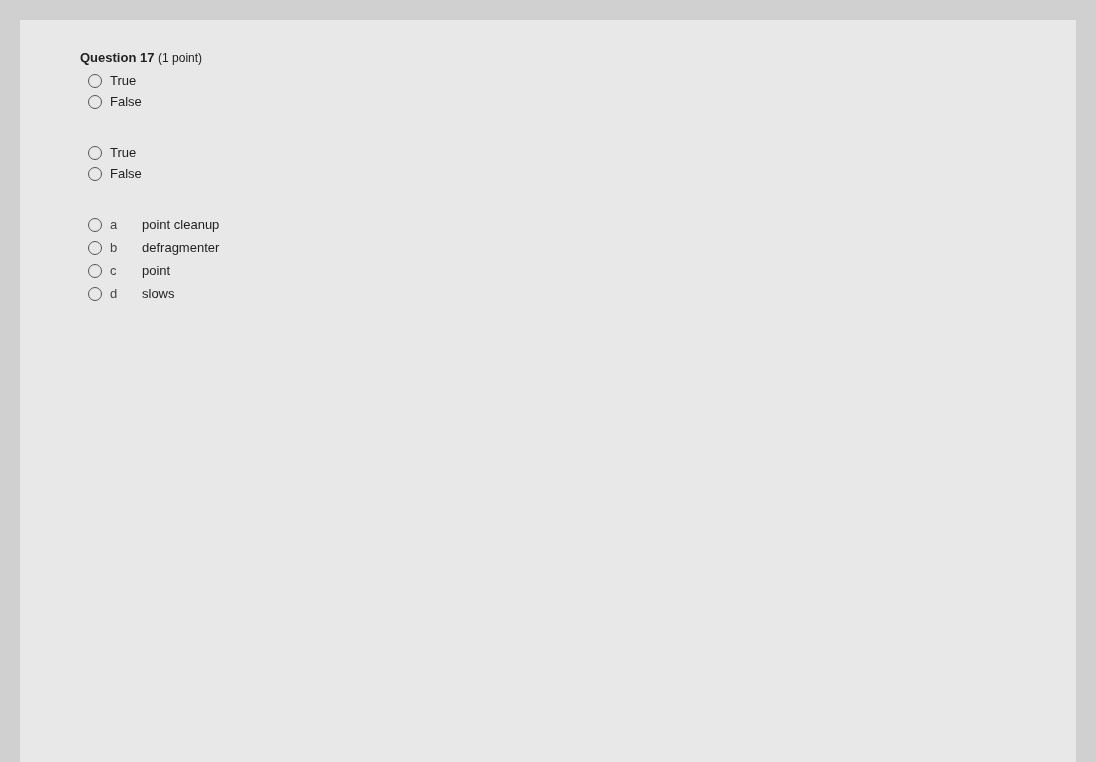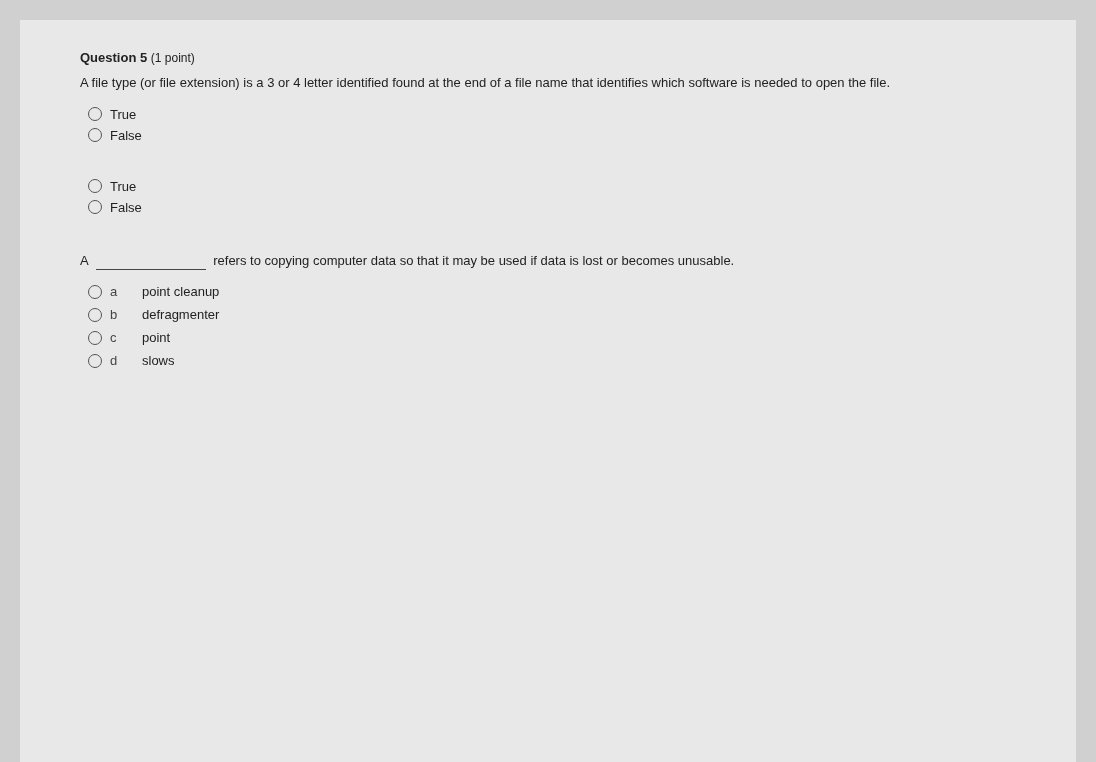--- a/index.html
+++ b/index.html
@@ -107,24 +107,23 @@
       vertical-align: bottom;
     }
   </style>
 </head>
 <body>
 
 <div class="page-container">
 
   <div class="question-block">
     <div class="question-header">
-      <span>Question 5</span>
+      <span>Question 17</span>
       <span class="points">(1 point)</span>
     </div>
-    <div class="question-text">A file type (or file extension) is a 3 or 4 letter identified found at the end of a file name that identifies which software is needed to open the file.</div>
     <ul class="options-list">
       <li class="option-item">
         <span class="radio-circle"></span>
         <span class="option-text">True</span>
       </li>
       <li class="option-item">
         <span class="radio-circle"></span>
         <span class="option-text">False</span>
       </li>
     </ul>
@@ -137,25 +136,20 @@
         <span class="option-text">True</span>
       </li>
       <li class="option-item">
         <span class="radio-circle"></span>
         <span class="option-text">False</span>
       </li>
     </ul>
   </div>
 
   <div class="question-block">
-    <div class="question-text">
-      <span>A</span>
-      <span class="blank-line"></span>
-      <span>refers to copying computer data so that it may be used if data is lost or becomes unusable.</span>
-    </div>
     <ul class="options-list">
       <li class="multi-option-item">
         <span class="radio-circle"></span>
         <span class="option-label">a</span>
         <span class="option-text">point cleanup</span>
       </li>
       <li class="multi-option-item">
         <span class="radio-circle"></span>
         <span class="option-label">b</span>
         <span class="option-text">defragmenter</span>

